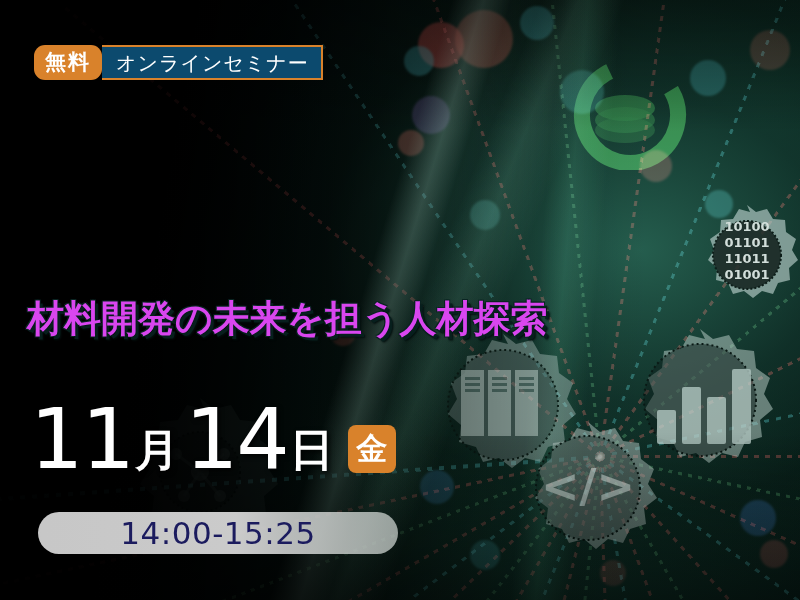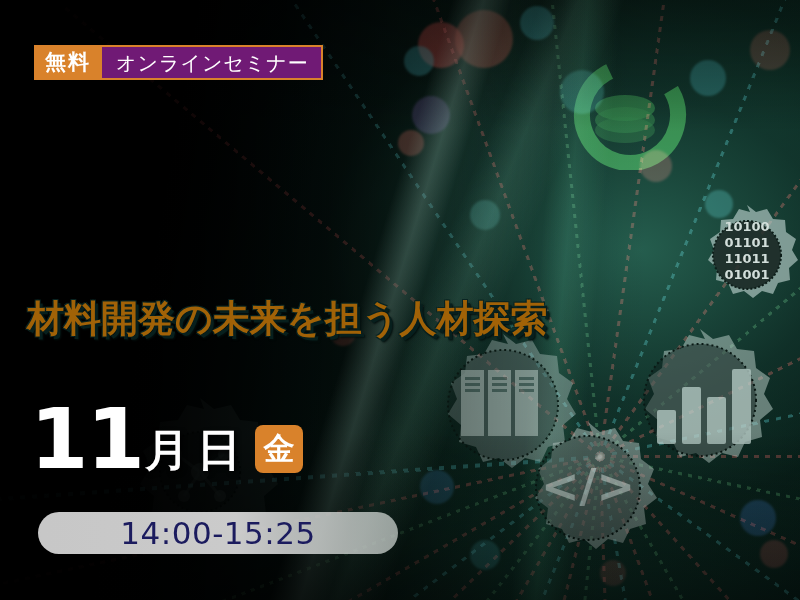--- a/index.html
+++ b/index.html
@@ -81,23 +81,24 @@
     z-index:12;
   }
   #badge-free {
     background:#d9822b;
     color:#ffffff;
     font-size:21px; font-weight:bold;
     letter-spacing:2px;
     display:flex; align-items:center; justify-content:center;
     padding:0 11px;
     line-height:1;
+    border-radius:11px;
   }
   #badge-type {
-    background:#701a75;
+    background:#0c4a6e;
     border:2px solid #d9822b;
     border-left:none;
     color:#ffffff;
     font-size:20px;
     letter-spacing:1px;
     display:flex; align-items:center; justify-content:center;
     padding:0 12px 0 14px;
     line-height:1;
   }
 
@@ -117,21 +118,21 @@
        5px 5px 1px rgba(6,26,24,0.9),
       -1px -1px 0 #123331,
        1px -1px 0 #123331,
       -1px  1px 0 #123331;
   }
 
   
   #subtitle {
     position:absolute; left:27px; top:300px;
     z-index:12;
-    color:#a16207;
+    color:#d946ef;
     font-size:37px;
     font-weight:bold;
     letter-spacing:0px;
     line-height:1;
     text-shadow:
       3px 3px 0 #071f1d,
       4px 4px 2px rgba(3,14,13,0.95),
      -1px -1px 0 #0a2422,
       1px -1px 0 #0a2422,
      -1px  1px 0 #0a2422;
@@ -139,21 +140,21 @@
 
   
   #date-row {
     position:absolute; left:30px; top:404px;
     z-index:12;
     display:flex; align-items:flex-end;
     color:#ffffff;
     text-shadow:2px 2px 5px rgba(0,0,0,0.85);
   }
   .date-num {
-    font-size:84px; font-weight:bold; line-height:0.84;
+    font-size:84px; font-weight:normal; line-height:0.84;
     letter-spacing:-2px;
   }
   .date-unit {
     font-size:44px; font-weight:bold; line-height:1.02;
     padding:0 6px 2px 2px;
   }
   #date-dow {
     width:48px; height:48px;
     background:#d9822b;
     border-radius:8px;
@@ -348,19 +349,20 @@
     <div id="badge-free">無料</div>
     <div id="badge-type">オンラインセミナー</div>
   </div>
 
 
   <div id="subtitle">材料開発の未来を担う人材探索</div>
 
   <div id="date-row">
     <span class="date-num">11</span>
     <span class="date-unit">月</span>
+    <span class="date-num">14</span>
     <span class="date-unit">日</span>
     <span id="date-dow">金</span>
   </div>
 
   <div id="time-pill">14:00-15:25</div>
 
 </div>
 
 </body></html>

